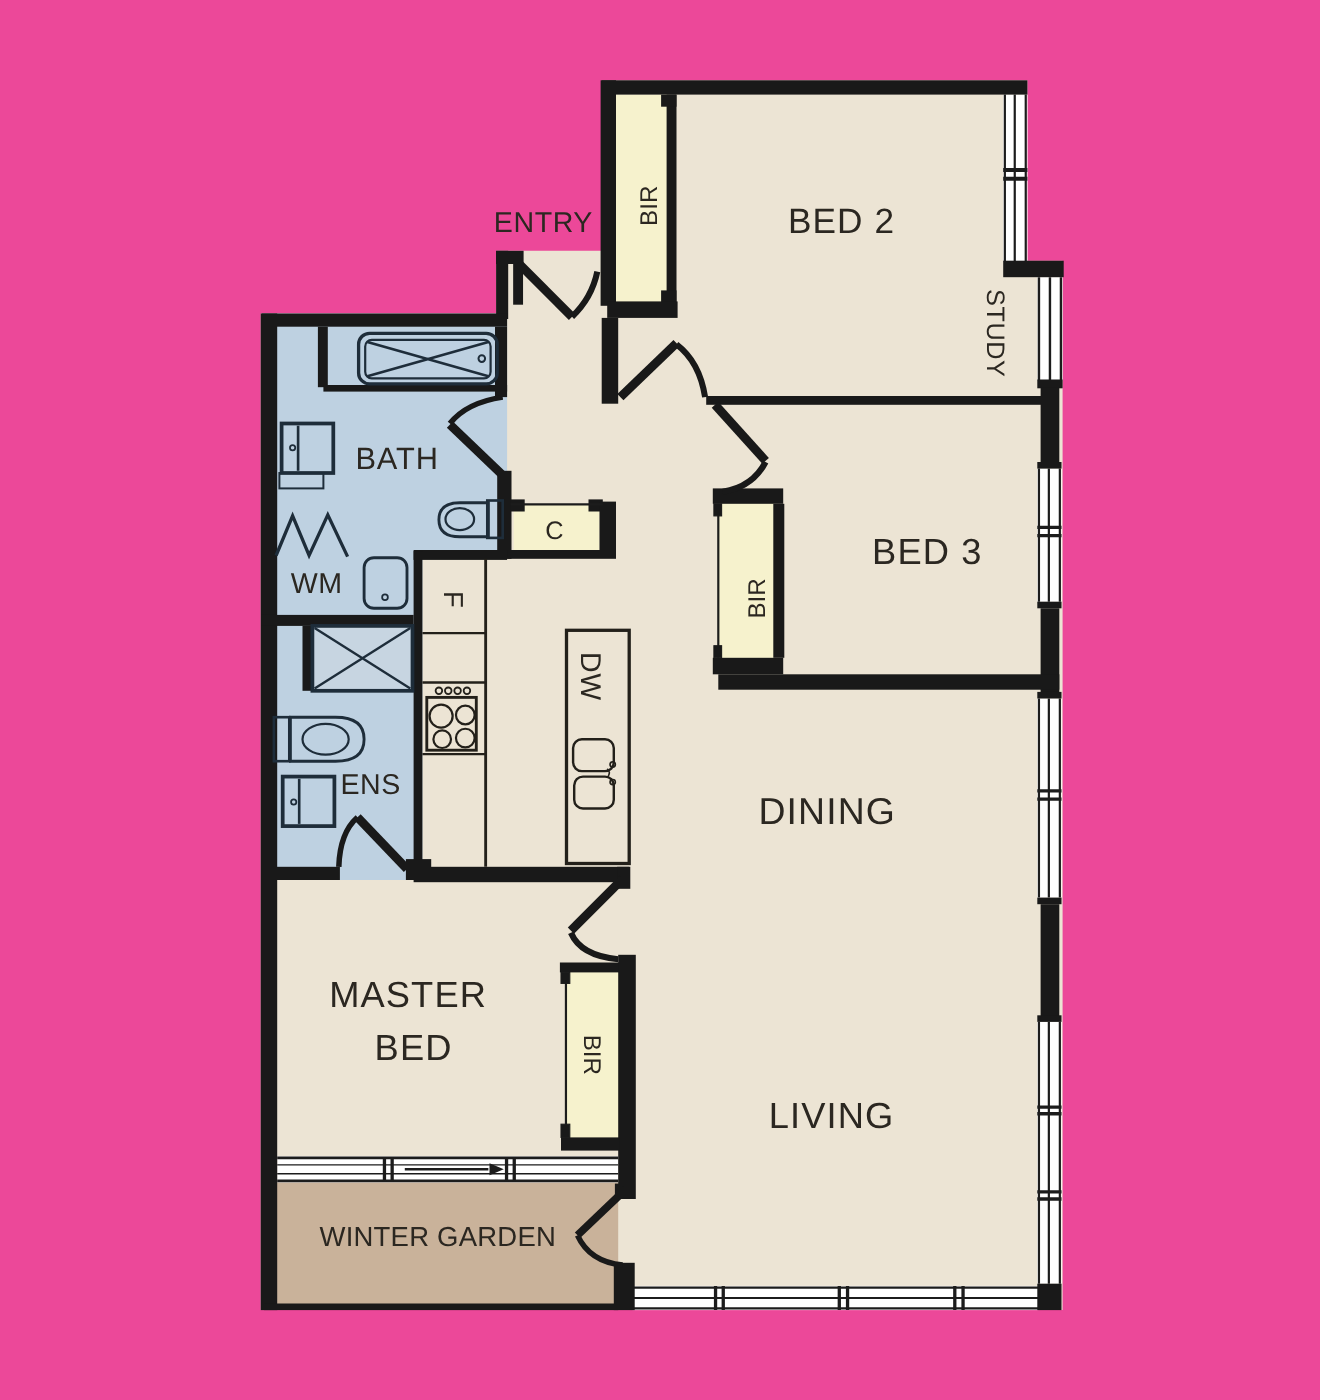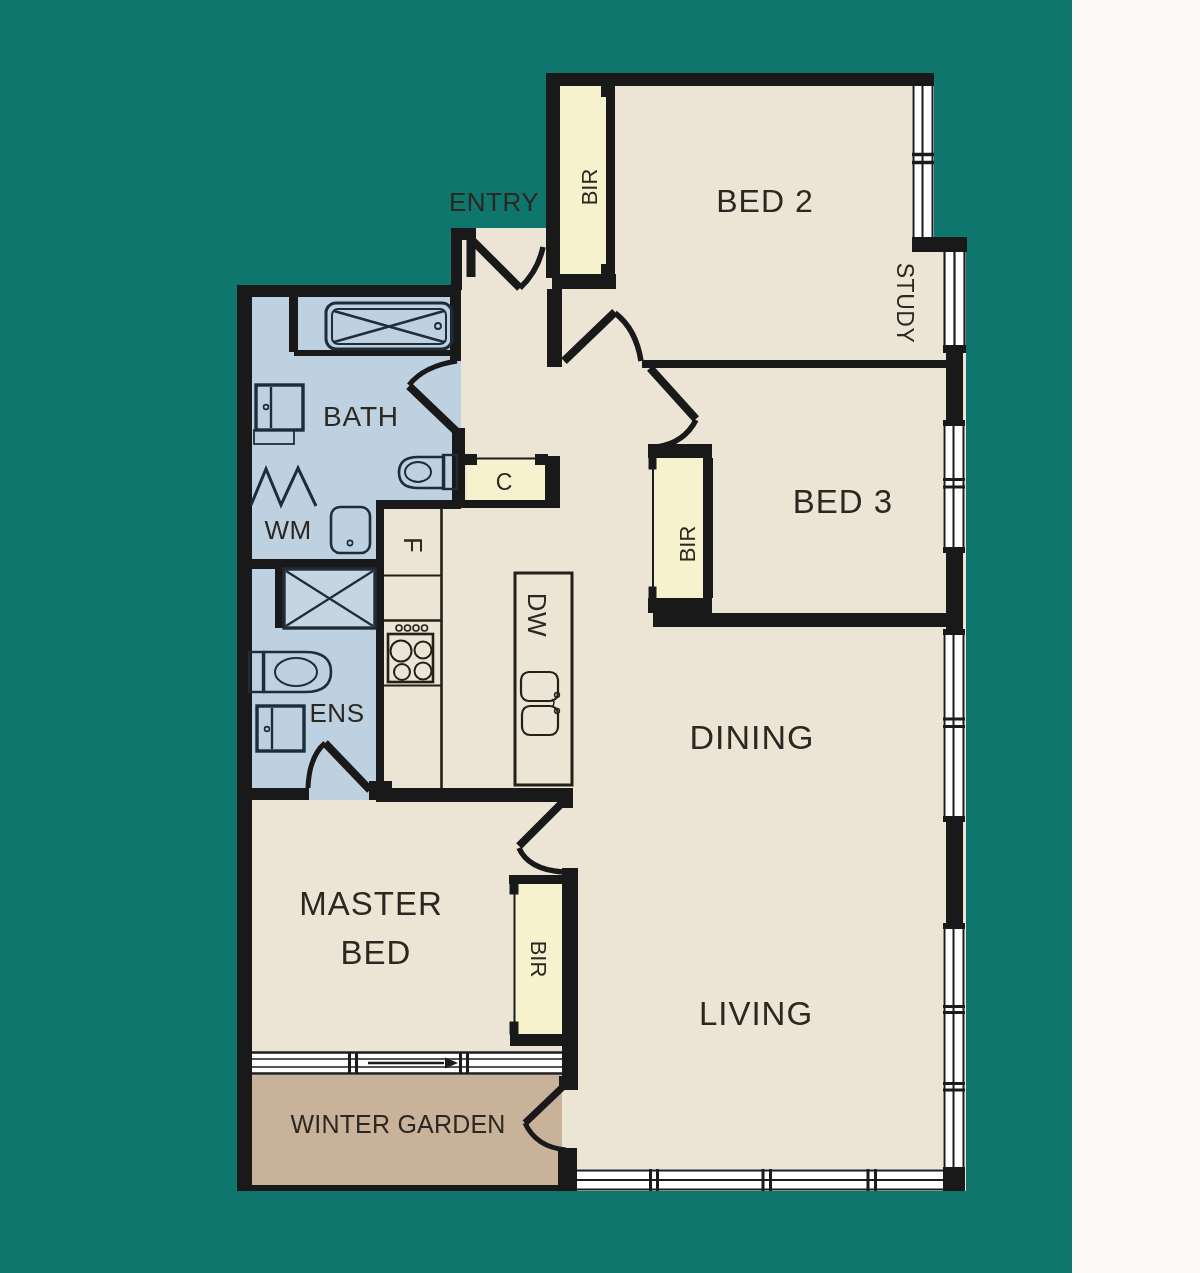--- a/index.html
+++ b/index.html
@@ -1,16 +1,16 @@
 <!DOCTYPE html>
 <html><head>
 <meta charset="utf-8">
 <style>
   html,body{margin:0;padding:0;background:#fbfaf7;}
-  .page{position:relative;width:1072px;height:1273px;background:#0f766e;overflow:hidden;}
+  .page{position:relative;width:1200px;height:1273px;background:#ec4899;overflow:hidden;}
   svg{position:absolute;left:0;top:0;}
   text{font-family:"Liberation Sans", sans-serif;fill:#2b2721;}
 </style>
 </head>
 <body>
 <div class="page">
 <svg width="1200" height="1273" viewBox="0 0 1200 1273">
 <defs></defs>
 
 <path d="M547,73 L934,73 L934,237 L966,237 L966,1191 L237,1191 L237,285 L451,285 L451,228 L547,228 Z" fill="#ece4d4"></path>

